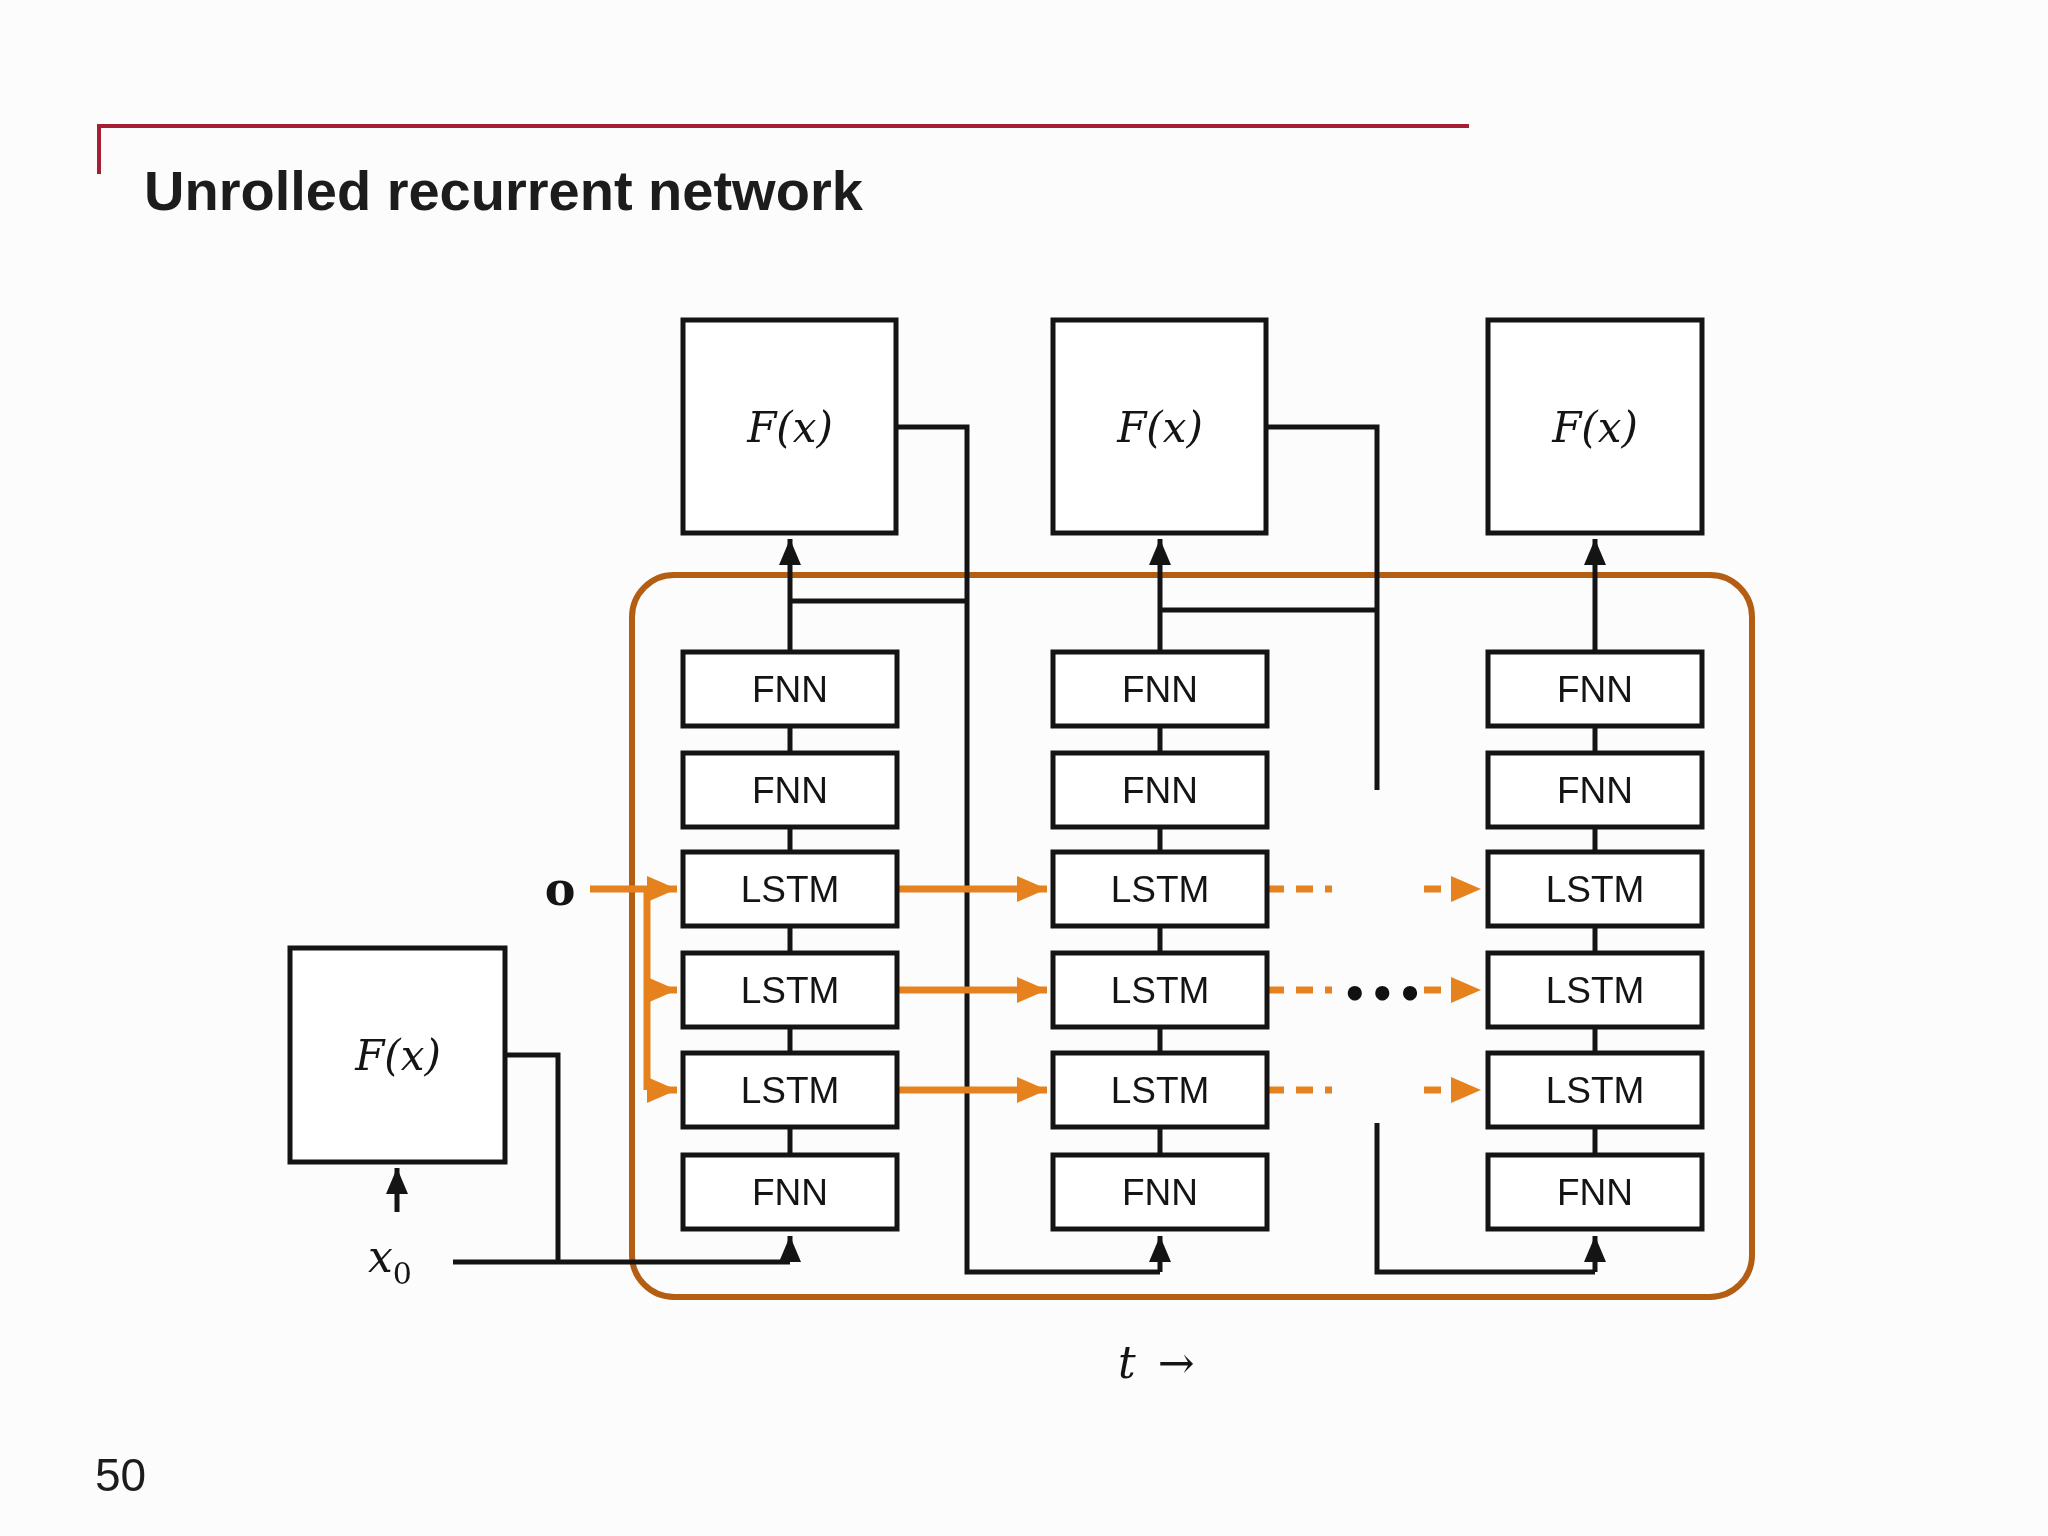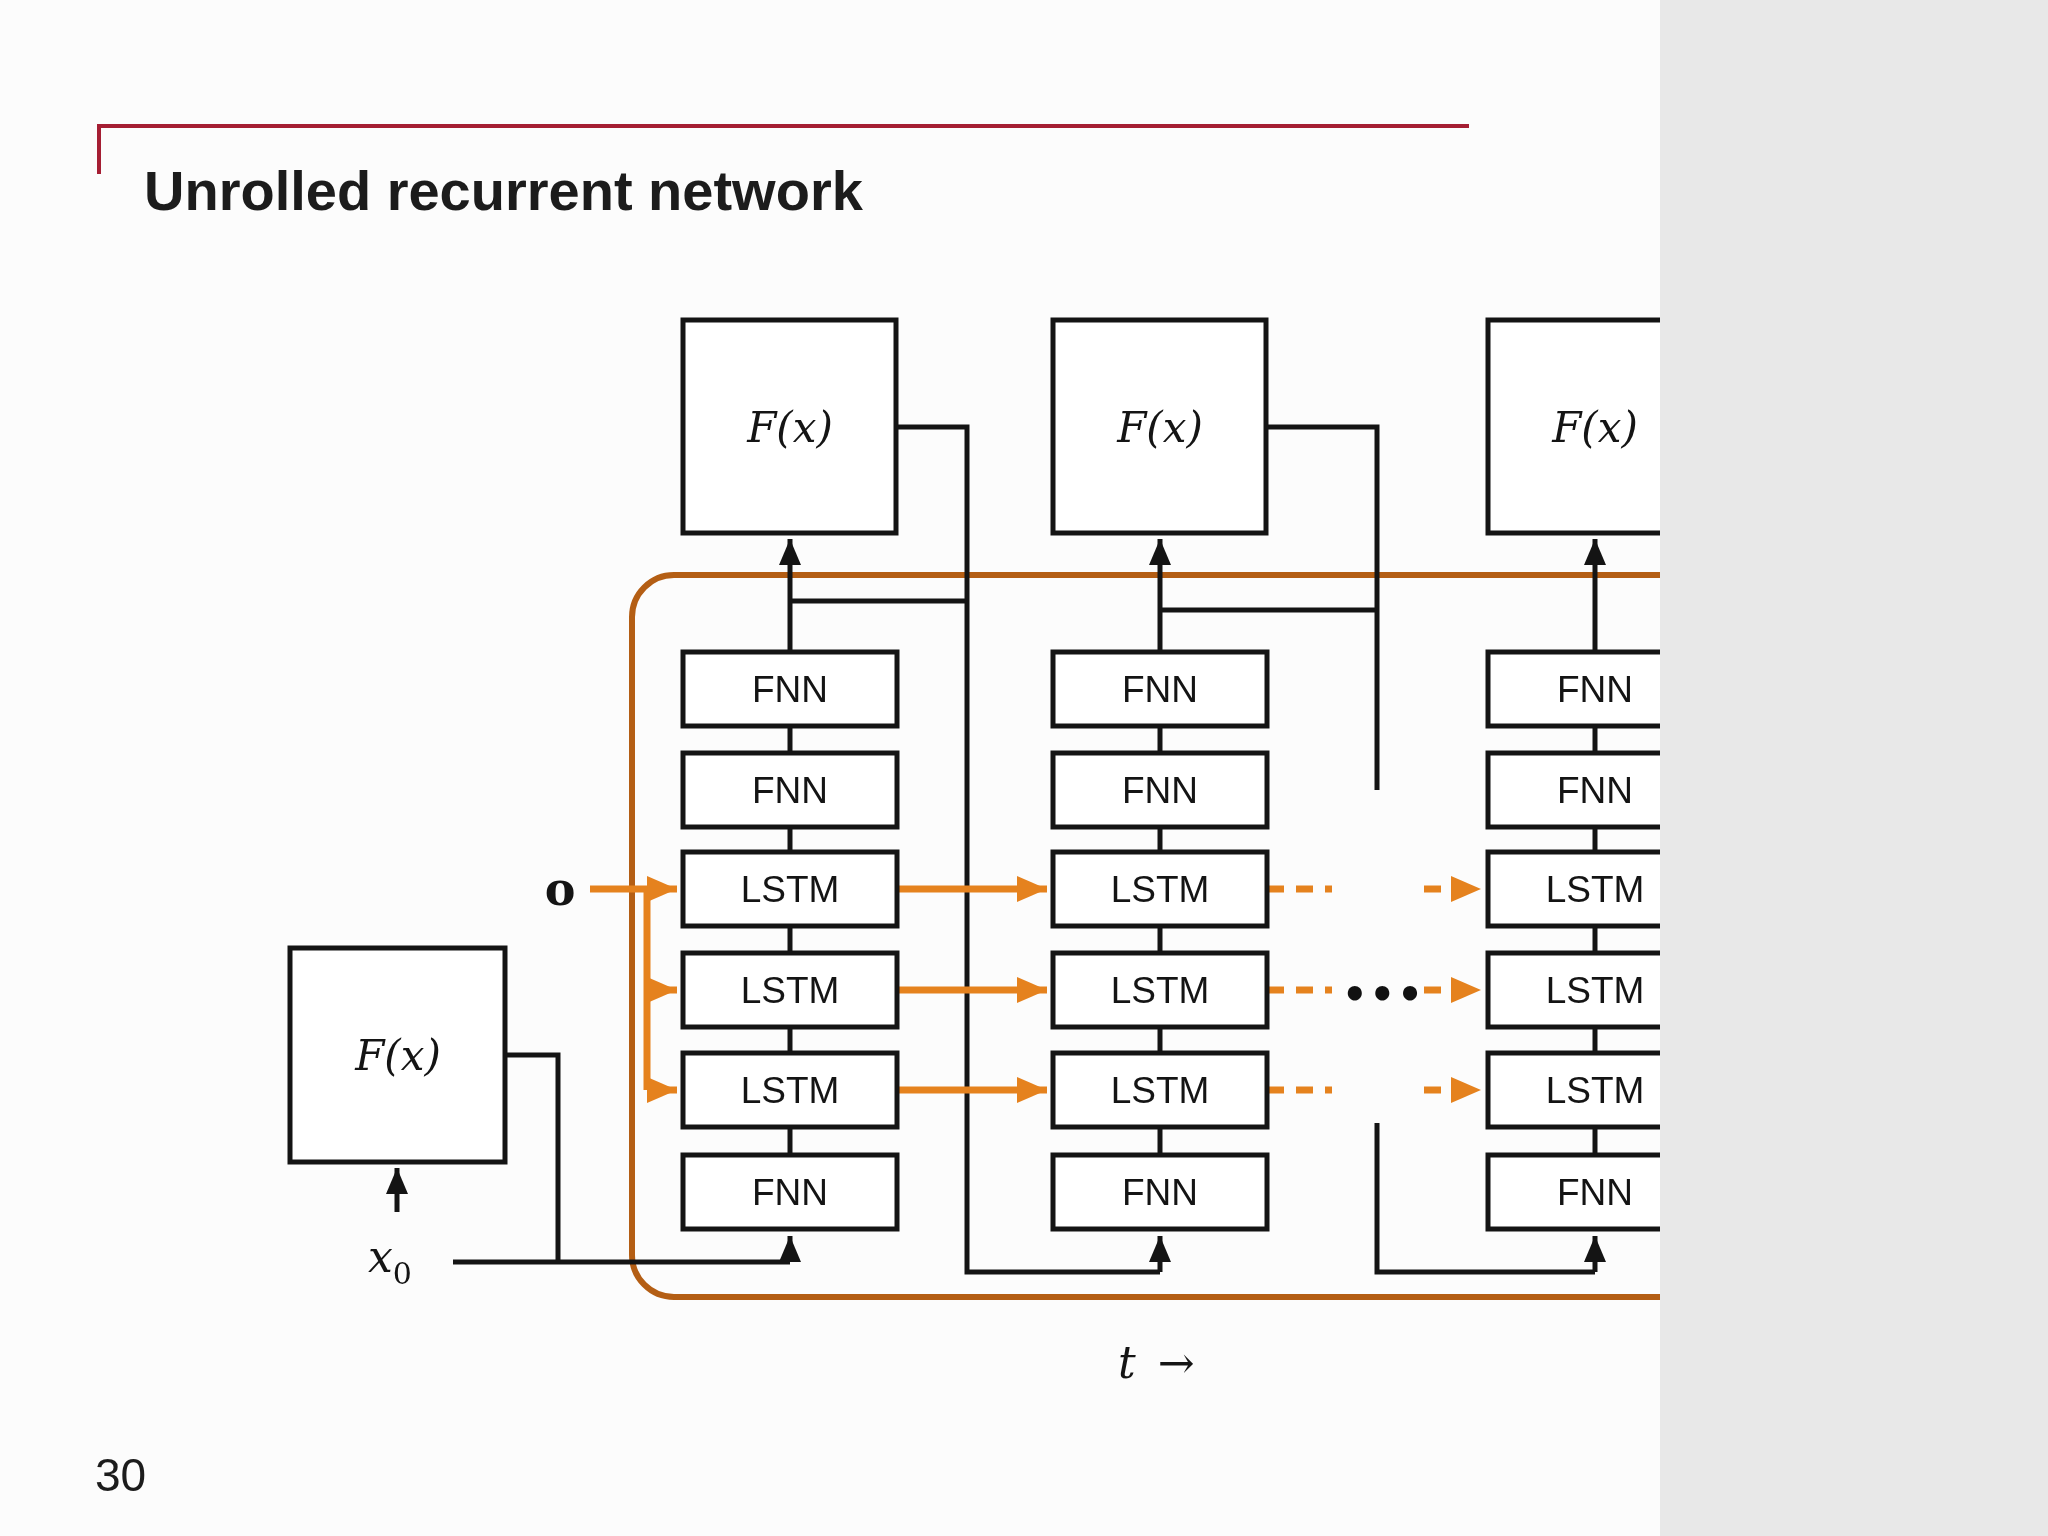--- a/index.html
+++ b/index.html
@@ -1,18 +1,18 @@
 <!DOCTYPE html>
 <html><head>
 <meta charset="utf-8">
 <style>
   html,body{margin:0;padding:0;background:#e8e8e8;}
   .slide{
     position:relative;
-    width:1660px;height:1536px;
+    width:2048px;height:1536px;
     background:#FCFCFC;
     overflow:hidden;
     font-family:"Liberation Sans",sans-serif;
   }
   .red-line-h{
     position:absolute;left:97px;top:124px;
     width:1372px;height:4px;background:#A51E33;
   }
   .red-line-v{
     position:absolute;left:97px;top:124px;
@@ -42,21 +42,21 @@
   .t-dots{font-family:"DejaVu Sans",sans-serif;font-weight:700;font-size:40px;fill:#111;letter-spacing:2px;}
 </style>
 </head>
 <body>
 
 <div class="slide">
 
   <div class="red-line-h"></div>
   <div class="red-line-v"></div>
   <h1 class="title">Unrolled recurrent network</h1>
-  <div class="page-number">30</div>
+  <div class="page-number">50</div>
 
   <svg class="diagram" width="2048" height="1536" viewBox="0 0 2048 1536">
     <defs>
       <marker id="mb" markerUnits="userSpaceOnUse" markerWidth="28" markerHeight="24" refX="26" refY="11" orient="auto">
         <path d="M0,0 L26,11 L0,22 z" fill="#141414"></path>
       </marker>
       <marker id="mo" markerUnits="userSpaceOnUse" markerWidth="34" markerHeight="28" refX="30" refY="13" orient="auto">
         <path d="M0,0 L30,13 L0,26 z" fill="#E5821E"></path>
       </marker>
     </defs>

